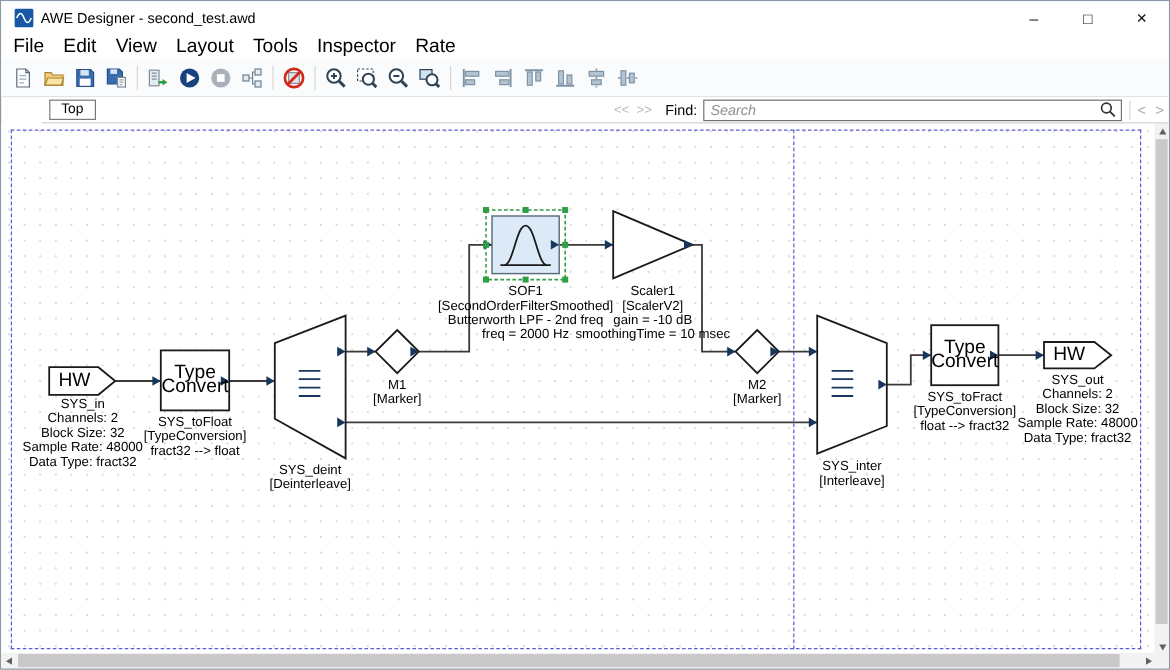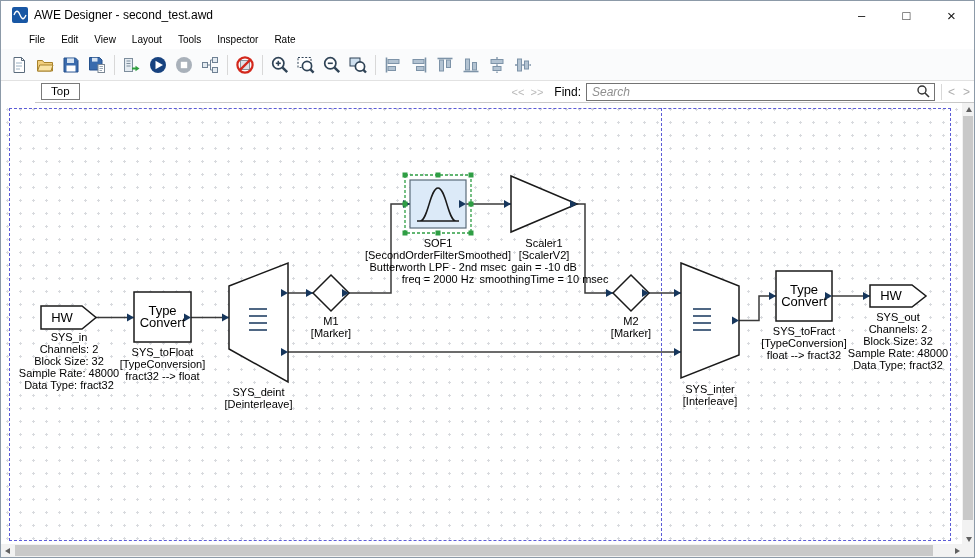--- a/index.html
+++ b/index.html
@@ -9,21 +9,21 @@
     font-family: "Liberation Sans", sans-serif;
     background: #fff; border: 1px solid #8c9aa8; overflow: hidden;
   }
   
   .titlebar { height: 28px; display: flex; align-items: center; padding-left: 11px; background: #fff; }
   .title-text { font-size: 12px; margin-left: 6px; color: #000; flex: 1; }
   .win-controls { display: flex; height: 28px; }
   .win-btn { width: 45px; display: flex; align-items: center; justify-content: center; font-size: 13px; color: #111; }
   .win-btn.close { font-size: 15px; }
   
-  .menubar { height: 20px; display: flex; align-items: center; font-size: 10px; padding-left: 20px; background: #fff; }
+  .menubar { height: 20px; display: flex; align-items: center; font-size: 16px; padding-left: 2px; background: #fff; }
   .menu-item { padding: 1px 8px; }
   
   .toolbar { height: 32px; display: flex; align-items: center; background: #fafbfc; border-bottom: 1px solid #e2e2e2; padding-left: 5px; }
   .tbtn { width: 26px; height: 26px; display: flex; align-items: center; justify-content: center; }
   .tsep { width: 1px; height: 20px; background: #d8d8d8; margin: 0 4px; }
   
   .findbar { height: 22px; display: flex; align-items: center; background: #fff; border-bottom: 1px solid #c8c8c8; margin-left: 34px; }
   .top-tab { margin-left: 6px; border: 1px solid #7a7a7a; background: #fff; font-size: 11.5px; padding: 1px 9px 2px; }
   .fb-spacer { flex: 1; }
   .nav-dis { color: #b9b9b9; font-size: 11px; margin: 0 3px; }
@@ -37,21 +37,21 @@
   .canvas {
     position: absolute; left: 0; top: 102px; width: 963px; height: 443px;
     background: #fff;
     background-image: radial-gradient(circle, #d8dade 1px, transparent 1.1px);
     background-size: 13px 13px; overflow: hidden;
   }
   .page-border { position: absolute; left: 8px; top: 5px; width: 942px; height: 433px; border: 1px dashed #5b5bd7; z-index: 1; }
   .page-break { position: absolute; left: 660px; top: 5px; height: 433px; width: 0; border-left: 1px dashed #5b5bd7; z-index: 1; }
   .canvas-title { position: absolute; left: 10px; top: 4px; font-size: 21px; font-weight: bold; color: #9b9b9b; z-index: 1; }
   .overlay { position: absolute; left: 0; top: 0; z-index: 2; }
-  .shape-label { position: absolute; z-index: 3; font-size: 13px; display: flex; align-items: center; justify-content: center; text-align: center; line-height: 12px; color: #000; }
+  .shape-label { position: absolute; z-index: 3; font-size: 16px; display: flex; align-items: center; justify-content: center; text-align: center; line-height: 12px; color: #000; }
   .cap { position: absolute; z-index: 3; font-size: 11px; line-height: 12px; text-align: center; color: #000; }
   .cap div { white-space: nowrap; }
   
   .vscroll { position: absolute; right: 0; top: 102px; width: 12px; height: 443px; background: #f2f2f2; z-index: 5; }
   .vthumb { position: absolute; left: 1px; top: 13px; width: 10px; height: 404px; background: #c9c9c9; }
   .hscroll { position: absolute; left: 0; bottom: 0; width: 963px; height: 13px; background: #f2f2f2; z-index: 5; }
   .hthumb { position: absolute; top: 1px; left: 14px; height: 11px; width: 918px; background: #c9c9c9; }
   .sb-btn { position: absolute; width: 13px; height: 13px; display: flex; align-items: center; justify-content: center; }
   .corner { position: absolute; right: 0; bottom: 0; width: 12px; height: 13px; background: #f2f2f2; z-index: 6; }
   .t-up { width: 0; height: 0; border-left: 3.5px solid transparent; border-right: 3.5px solid transparent; border-bottom: 5px solid #606060; }
@@ -341,21 +341,21 @@
       <div>SYS_deint</div>
       <div>[Deinterleave]</div>
     </div>
     <div class="cap" style="left:290px;top:212px;width:80px">
       <div>M1</div>
       <div>[Marker]</div>
     </div>
     <div class="cap" style="left:352px;top:134px;width:170px">
       <div>SOF1</div>
       <div>[SecondOrderFilterSmoothed]</div>
-      <div>Butterworth LPF - 2nd msec</div>
+      <div>Butterworth LPF - 2nd freq</div>
       <div>freq = 2000 Hz</div>
     </div>
     <div class="cap" style="left:458px;top:134px;width:170px">
       <div>Scaler1</div>
       <div>[ScalerV2]</div>
       <div>gain = -10 dB</div>
       <div>smoothingTime = 10 msec</div>
     </div>
     <div class="cap" style="left:590px;top:212px;width:80px">
       <div>M2</div>

